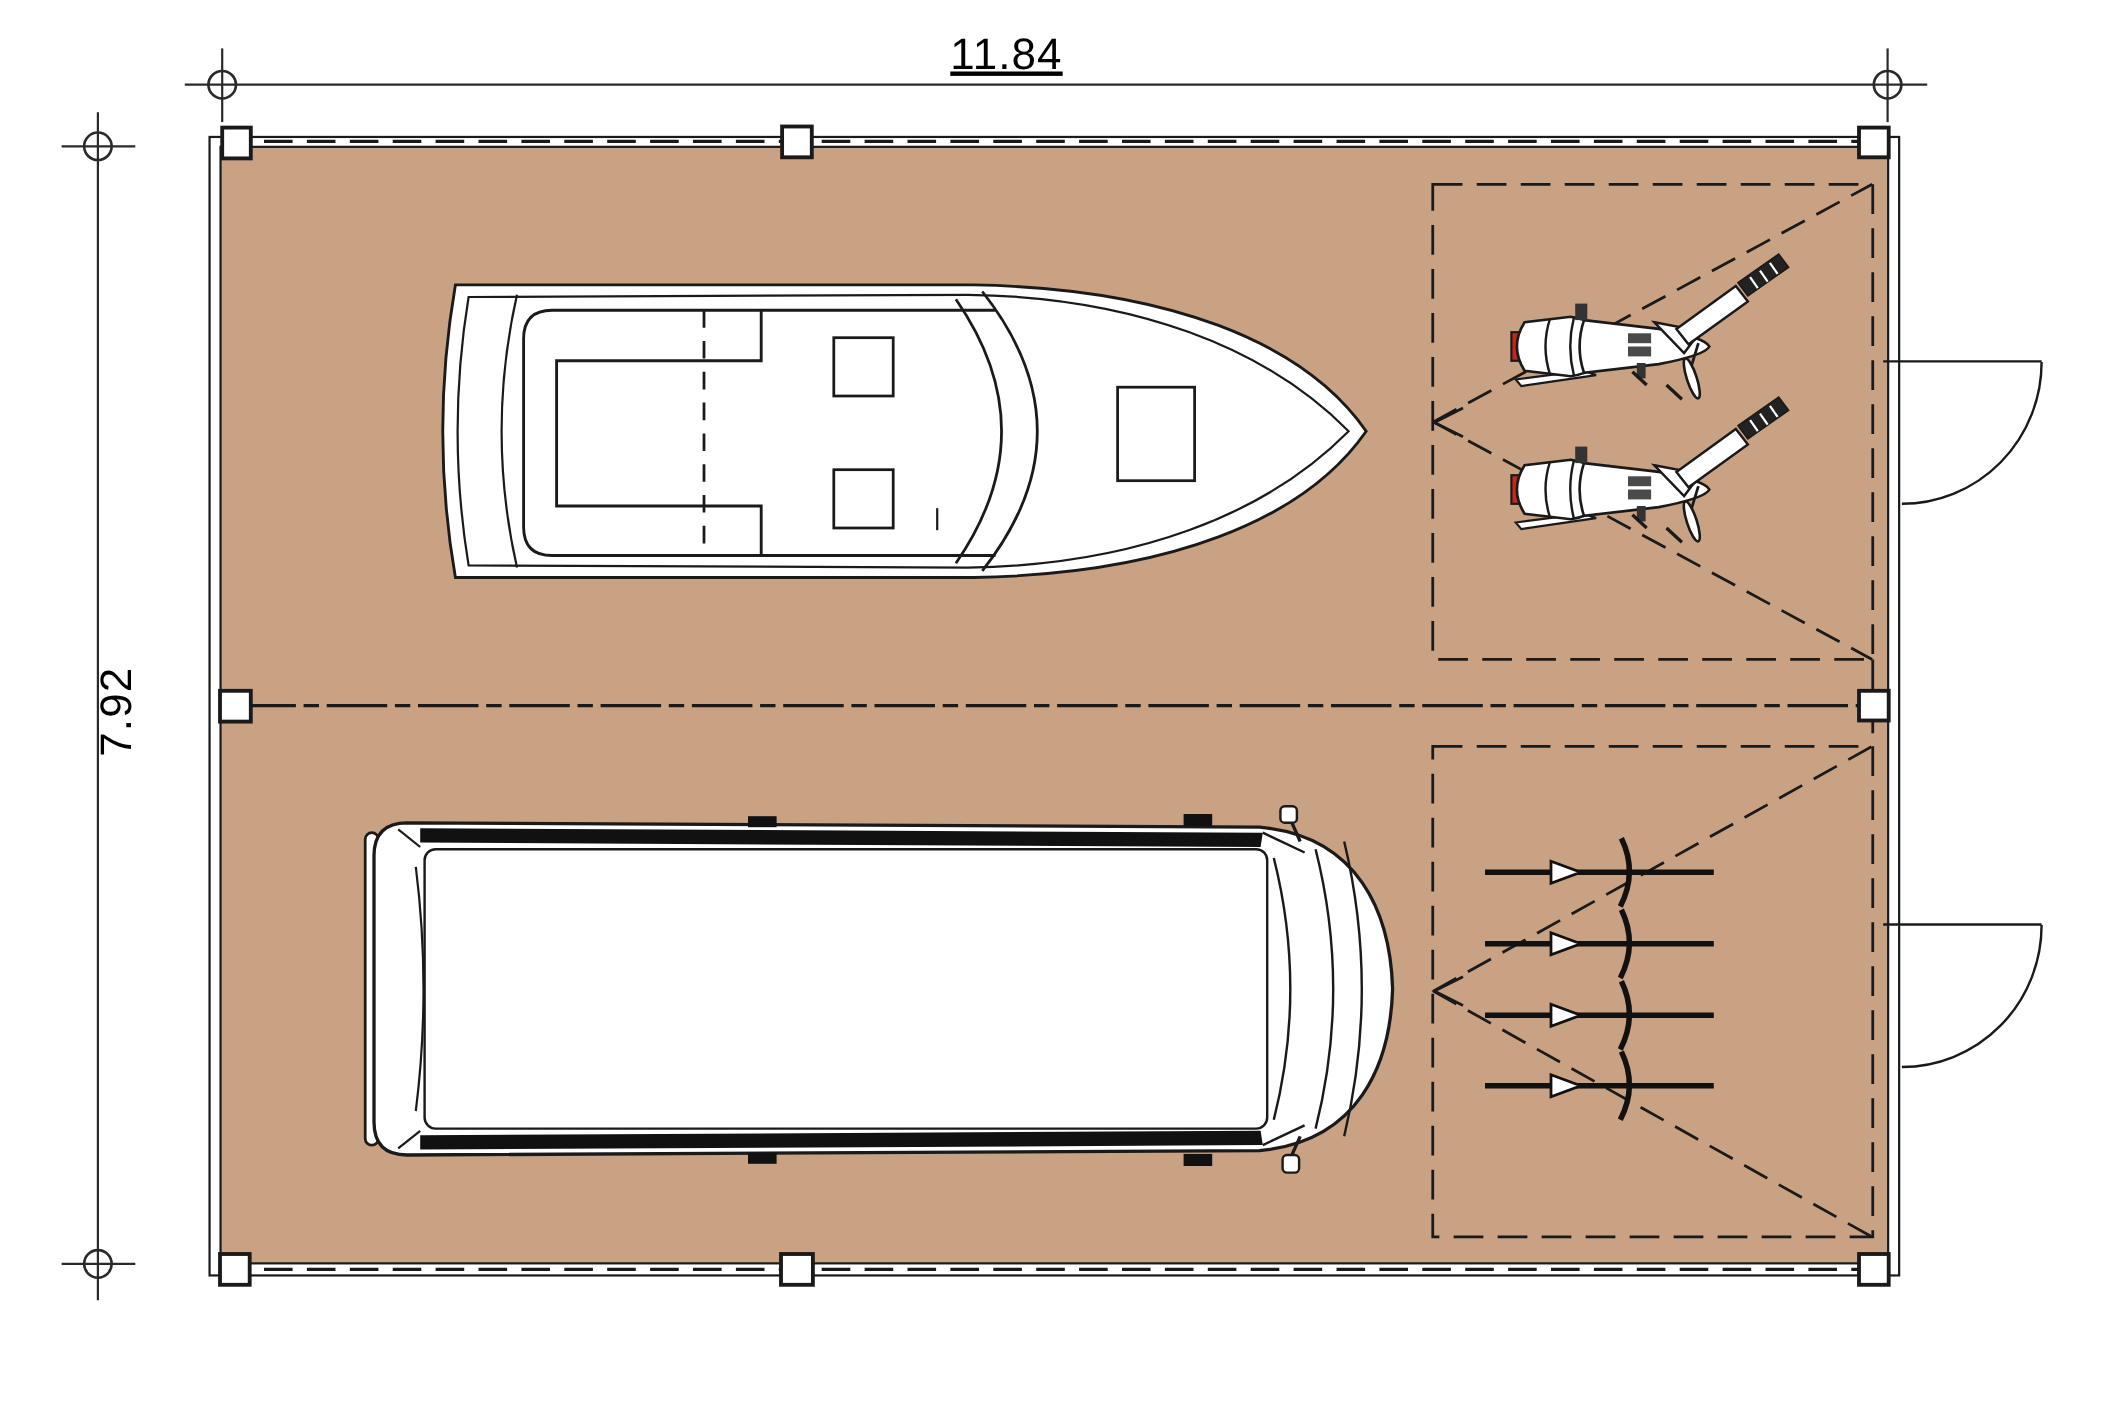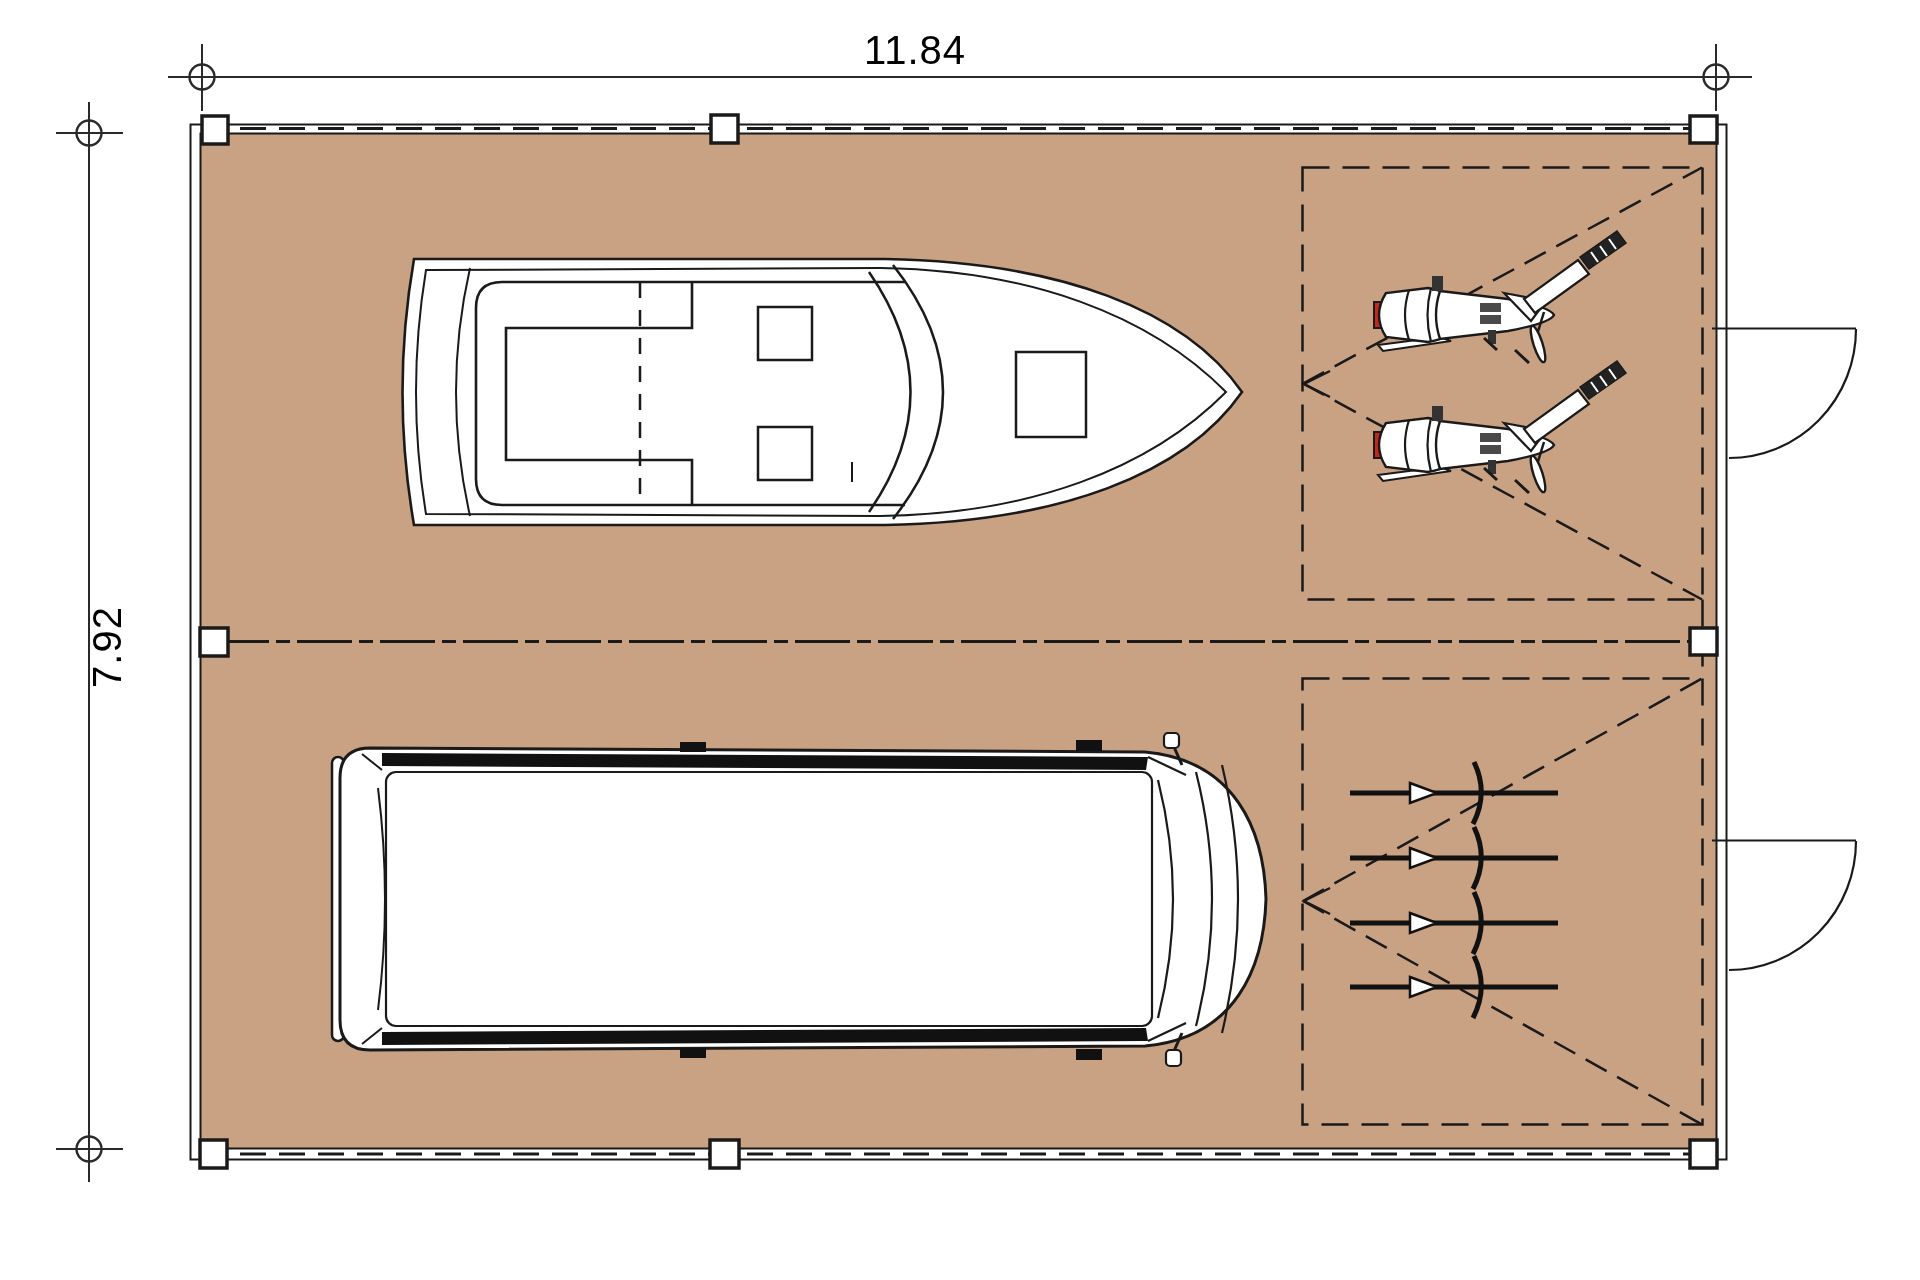--- a/index.html
+++ b/index.html
@@ -1,20 +1,20 @@
 <!DOCTYPE html>
 <html><head>
 <meta charset="utf-8">
 <style>
   html,body{margin:0;padding:0;background:#fff;}
   .stage{position:relative;width:1920px;height:1280px;background:#fff;overflow:hidden;
          font-family:"Liberation Sans", sans-serif;}
   .plan-svg{position:absolute;left:0;top:0;}
   .dim-label{position:absolute;color:#000;font-size:40px;letter-spacing:1px;white-space:nowrap;}
-  .dim-label.h{transform:translateX(-50%);}
+  .dim-label.h{transform:translateX(-50%);text-decoration:underline;}
   .dim-label.v{transform:translate(-50%,-50%) rotate(-90deg);}
 </style>
 </head>
 <body>
 
 <div class="stage">
   <svg class="plan-svg" width="1920" height="1280" viewBox="0 0 1920 1280">
 
     <defs>
 

